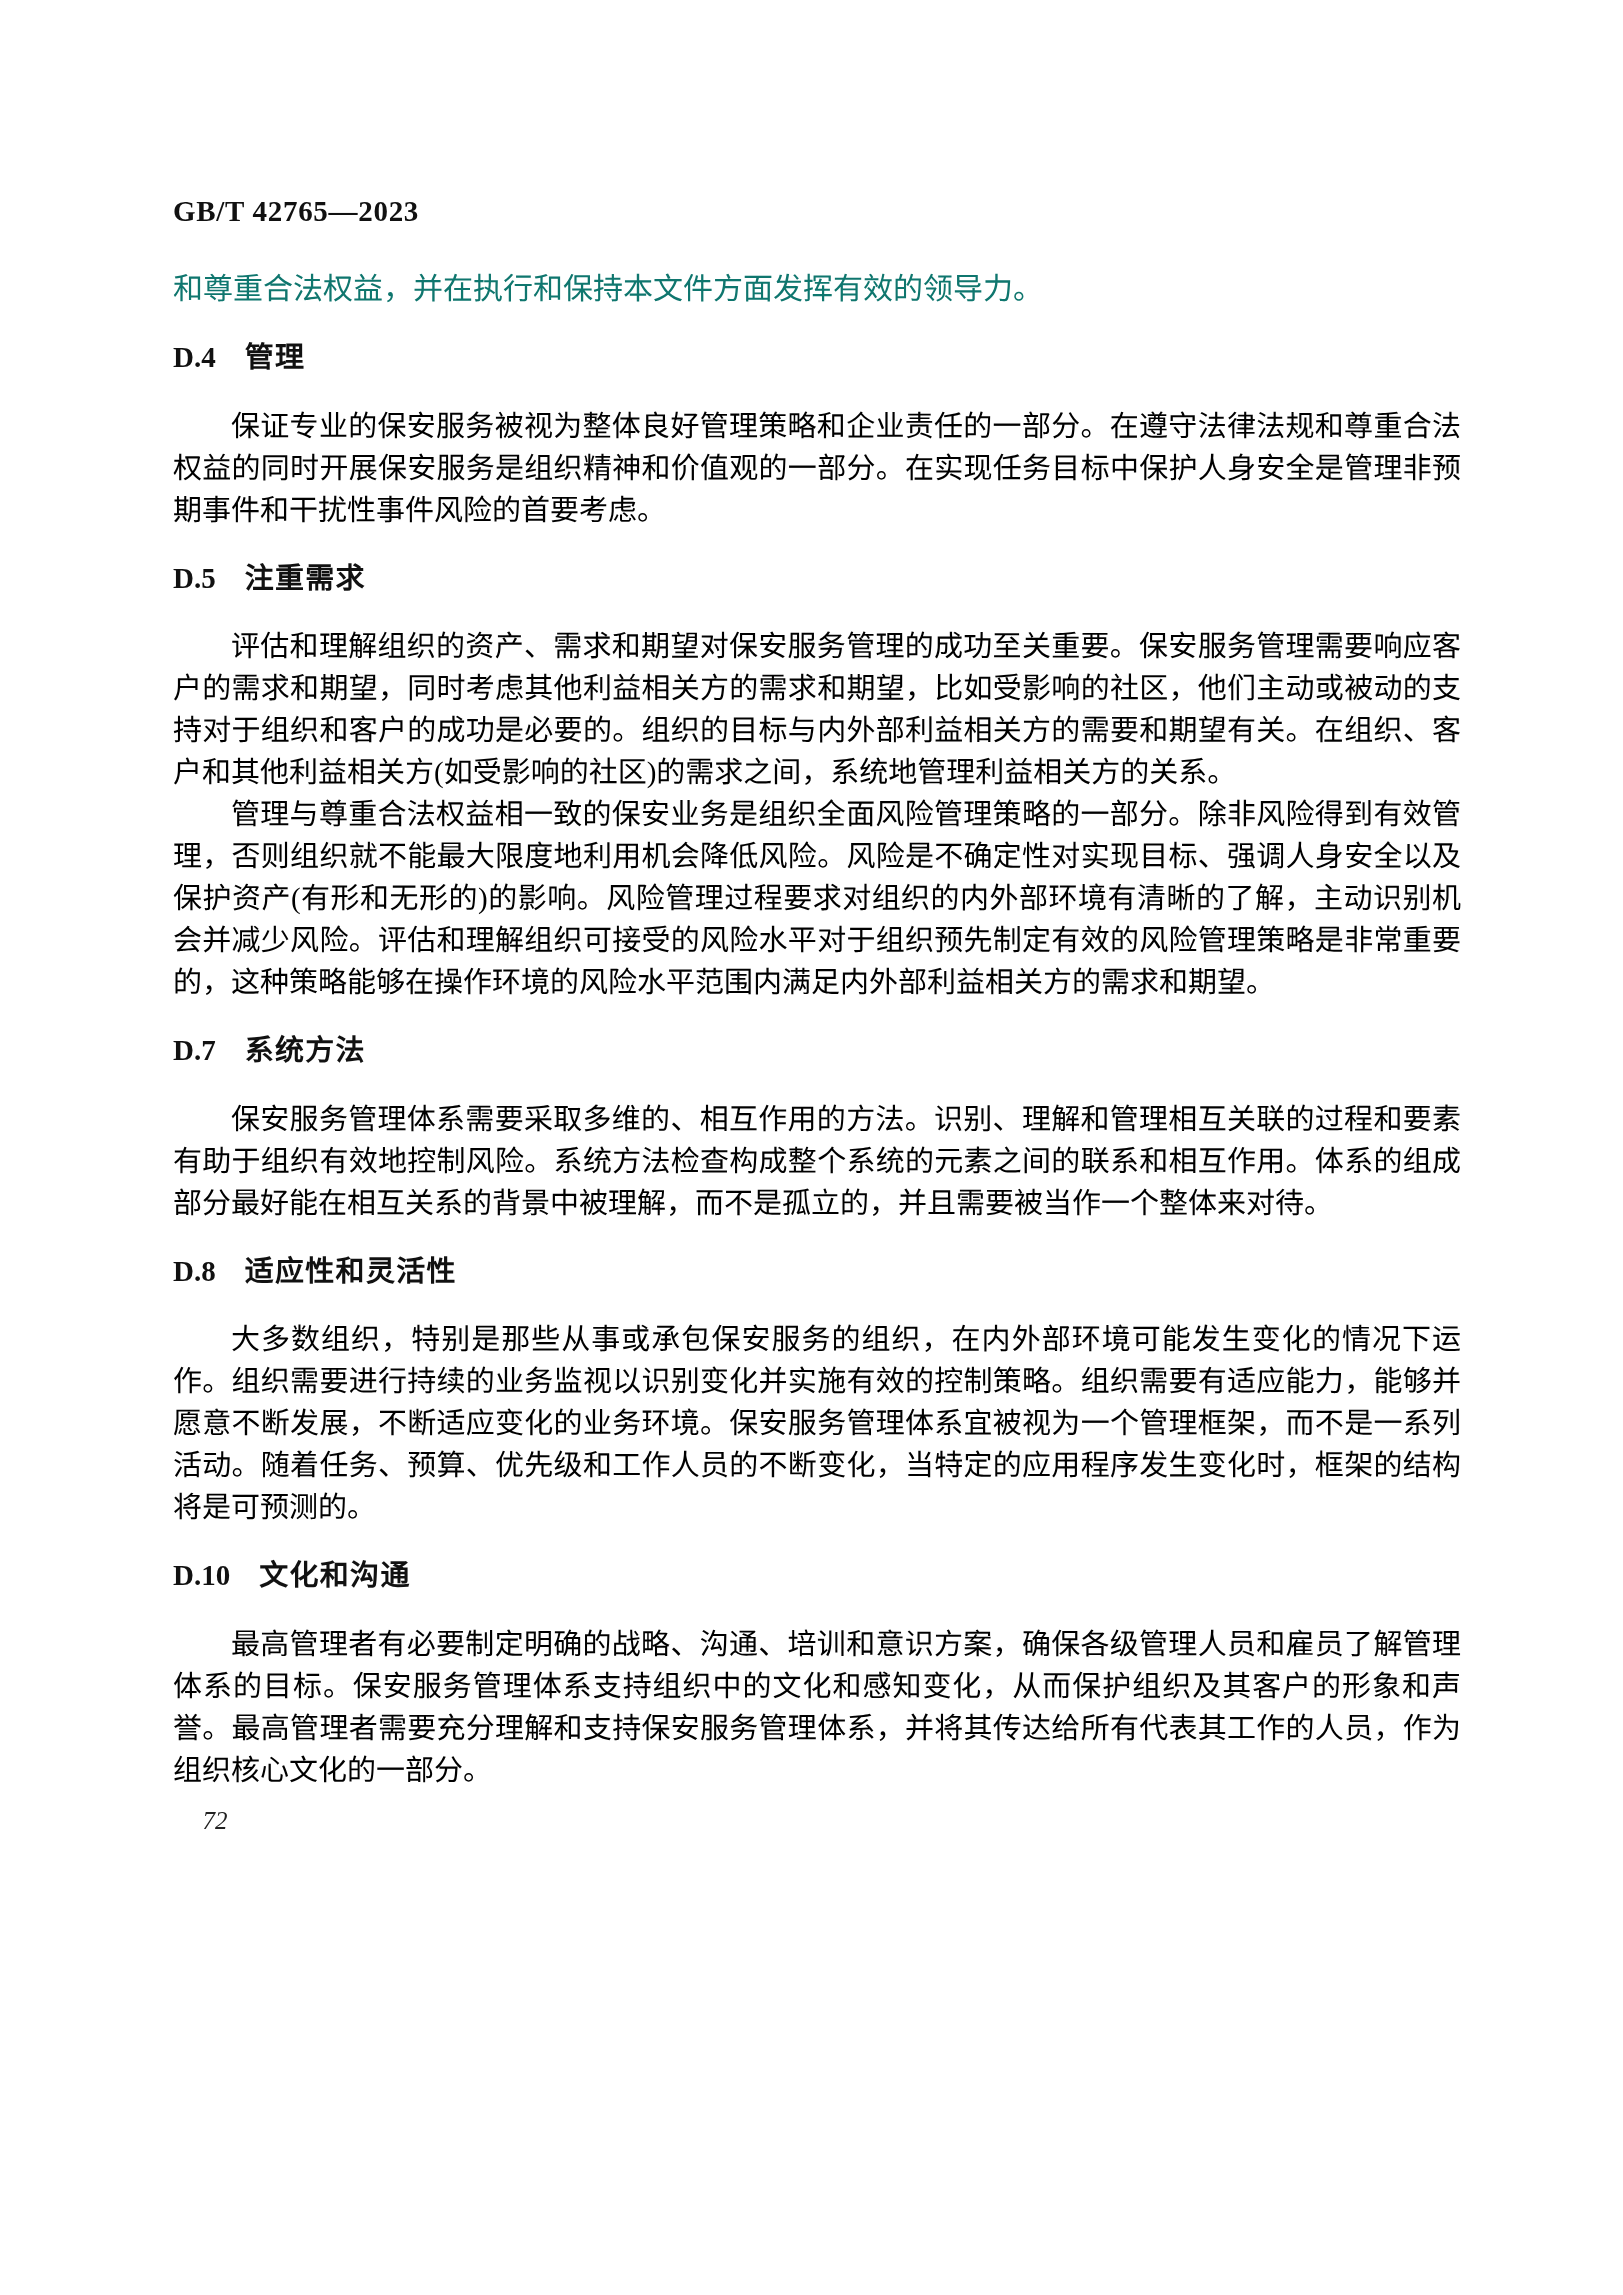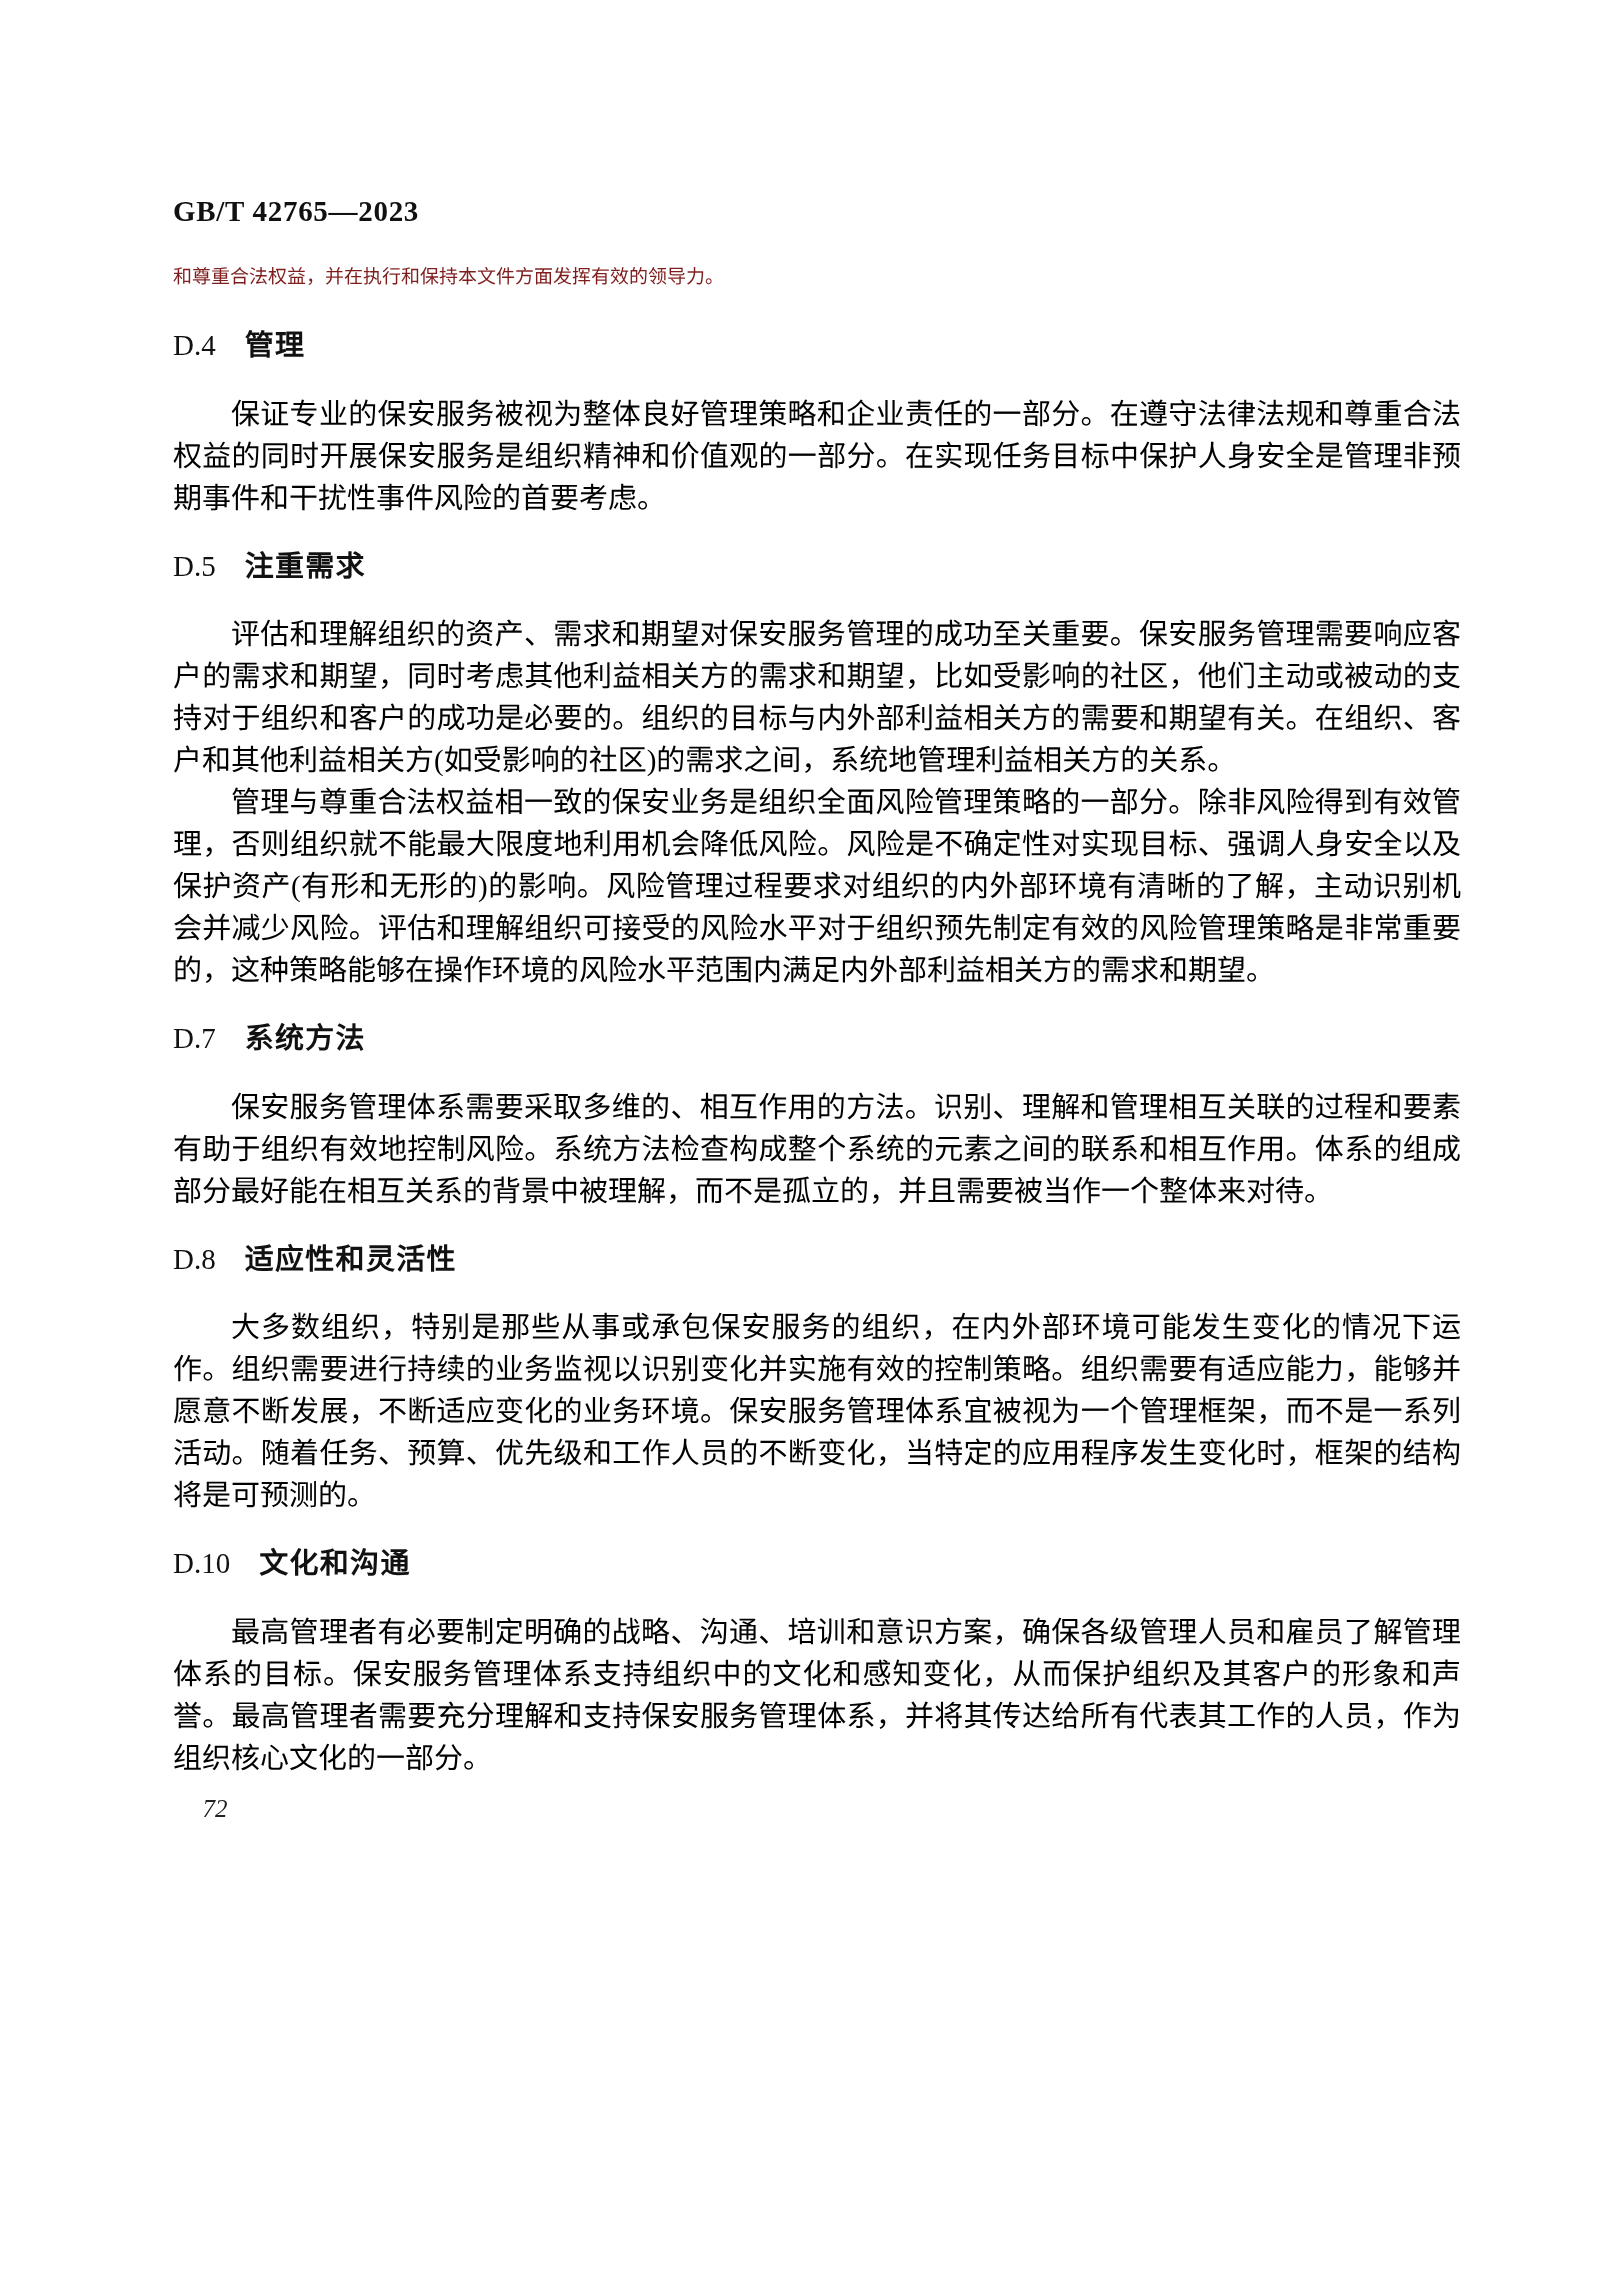--- a/index.html
+++ b/index.html
@@ -19,36 +19,36 @@
     overflow: hidden;
   }
   .doc-header {
     font-size: 29px;
     line-height: 37px;
     font-weight: 700;
     letter-spacing: 0.7px;
     color: #111111;
   }
   .intro-para {
-    margin: 26px 0 0 0;
-    font-size: 19px;
+    margin: 38px 0 0 0;
+    font-size: 30px;
     line-height: 42px;
     text-align: justify;
-    color: #7f1d1d;
+    color: #0f766e;
   }
   .section-heading {
     margin: 26px 0 23.6px 0;
     font-size: 29px;
     line-height: 42px;
     color: #111111;
     white-space: nowrap;
   }
   .section-heading .sec-num {
     font-family: "Liberation Serif", "DejaVu Serif", serif;
-    font-weight: 400;
+    font-weight: 700;
     margin-right: 1em;
   }
   .section-heading .sec-title {
     font-family: Liberation Mono, monospace;
     font-weight: 700;
     letter-spacing: 1.3px;
   }
   .section-body {
     margin: 0;
     font-size: 29px;

